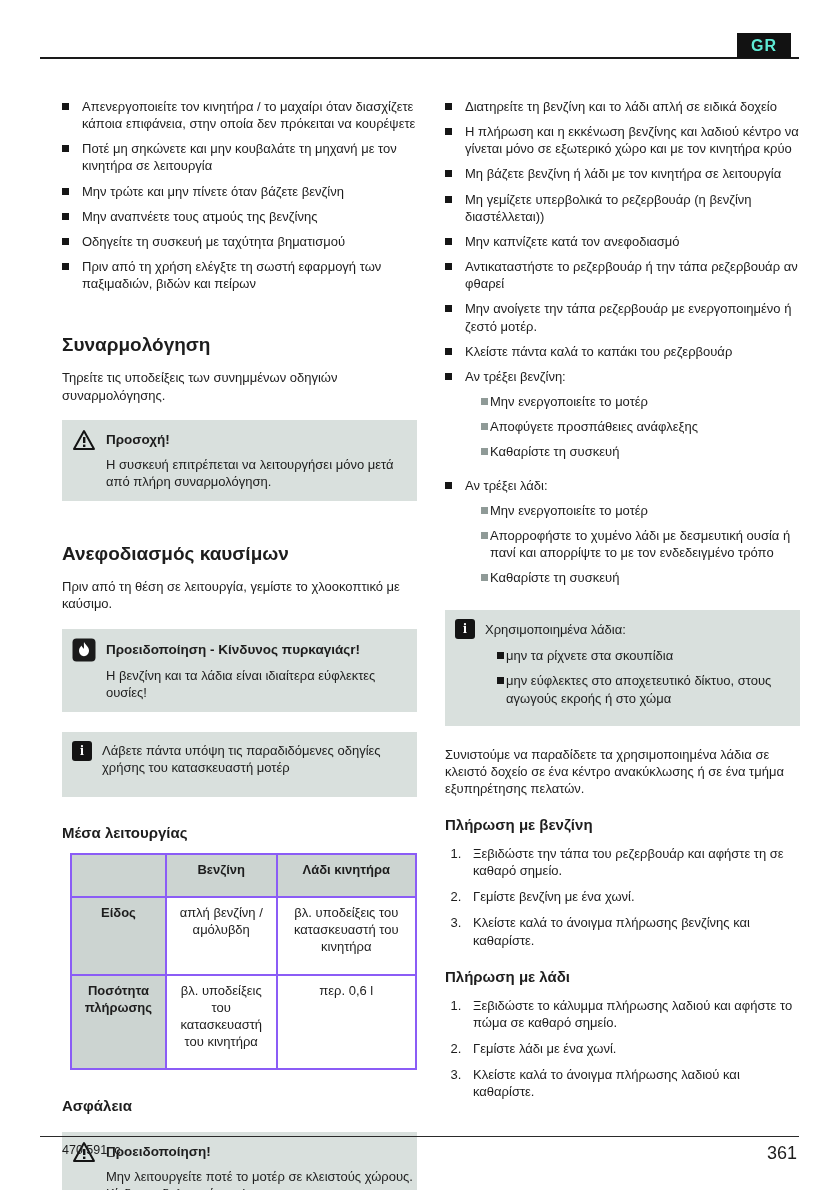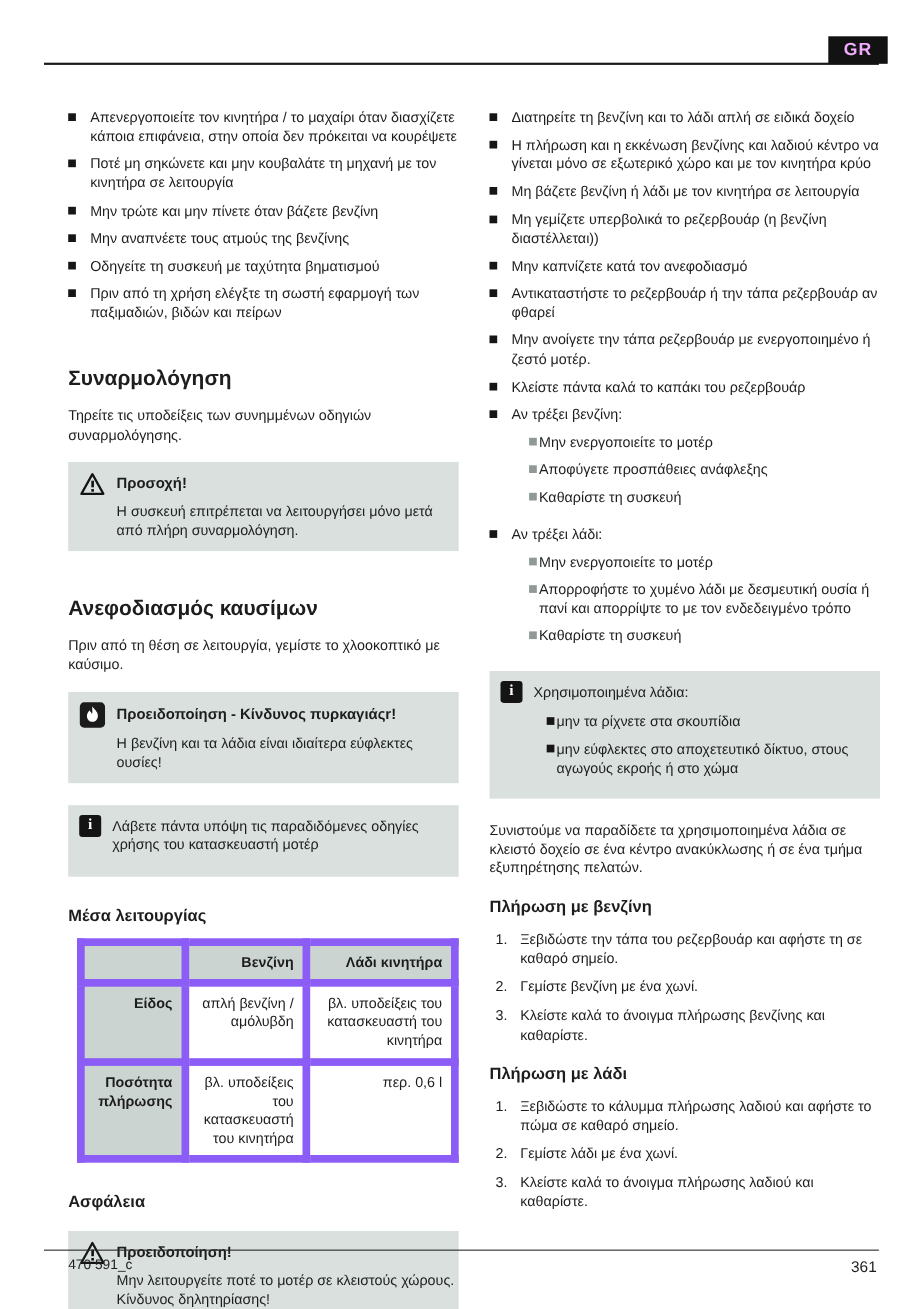--- a/index.html
+++ b/index.html
@@ -5,22 +5,22 @@
   * { margin:0; padding:0; box-sizing:border-box; }
   html,body { background:#fff; }
   .page {
     position:relative; width:839px; height:1190px; background:#ffffff;
     font-family:"Liberation Sans", sans-serif; color:#1d1d1d; font-size:13px;
     line-height:1.32; overflow:hidden;
   }
   
   .top-rule { position:absolute; top:57px; left:40px; right:40px; border-top:2px solid #1a1a1a; }
   .gr-badge {
-    position:absolute; top:33px; right:32px; width:54px; height:25px; background:#121212;
-    color:#f0abfc; font-weight:bold; font-size:16px; letter-spacing:1px;
+    position:absolute; top:33px; right:48px; width:54px; height:25px; background:#121212;
+    color:#5eead4; font-weight:bold; font-size:16px; letter-spacing:1px;
     display:flex; align-items:center; justify-content:center;
   }
   
   .columns { position:absolute; top:74px; left:62px; width:738px; display:flex; gap:28px;margin-top:24px; }
   .col { width:355px; }
 
   
   ul.bullets { list-style:none; }
   ul.bullets > li { display:flex; gap:13px; margin-bottom:8px; }
   .sq { flex:none; width:7px; height:7px; background:#161616; margin-top:5px; }
@@ -49,35 +49,35 @@
   .tri-icon { flex:none; width:24px; height:22px; display:inline-flex; }
   .fire-icon { flex:none; width:24px; height:24px; display:inline-flex; }
   .info-icon {
     flex:none; width:20px; height:20px; background:#141414; color:#fff; border-radius:3px;
     display:inline-flex; align-items:center; justify-content:center;
     font-family:"Liberation Serif", serif; font-weight:bold; font-size:14px;
   }
 
   
   table.media { border-collapse:collapse; margin:8px 0 24px 8px; font-size:13px; }
-  table.media th, table.media td { border:7px solid #8b5cf6; padding:6px 8px 7px; text-align:right; vertical-align:top; font-weight:normal; }
+  table.media th, table.media td { border:2px solid #8b5cf6; padding:6px 8px 18px; text-align:center; vertical-align:top; font-weight:normal; }
   table.media th { background:#ccd4d1; font-weight:bold; }
   table.media td { background:#ffffff; }
   table.media .c0 { width:96px; }
   table.media .c1 { width:112px; }
   table.media .c2 { width:144px; }
 
   
   ol.steps { margin:2px 0 8px; padding-left:20px; }
   ol.steps li { margin-bottom:9px; padding-left:8px; }
 
   
   .footer-rule { position:absolute; left:40px; right:40px; top:1136px; border-top:1.5px solid #2a2a2a; }
   .footer-left { position:absolute; left:62px; top:1142px; font-size:12.5px; }
-  .footer-right { position:absolute; right:42px; top:1142px; font-size:14px; }
+  .footer-right { position:absolute; right:42px; top:1142px; font-size:18px; }
 </style>
 </head>
 <body>
 
 <div class="page">
 
   <div class="top-rule"></div>
   <div class="gr-badge">GR</div>
 
   <div class="columns">

